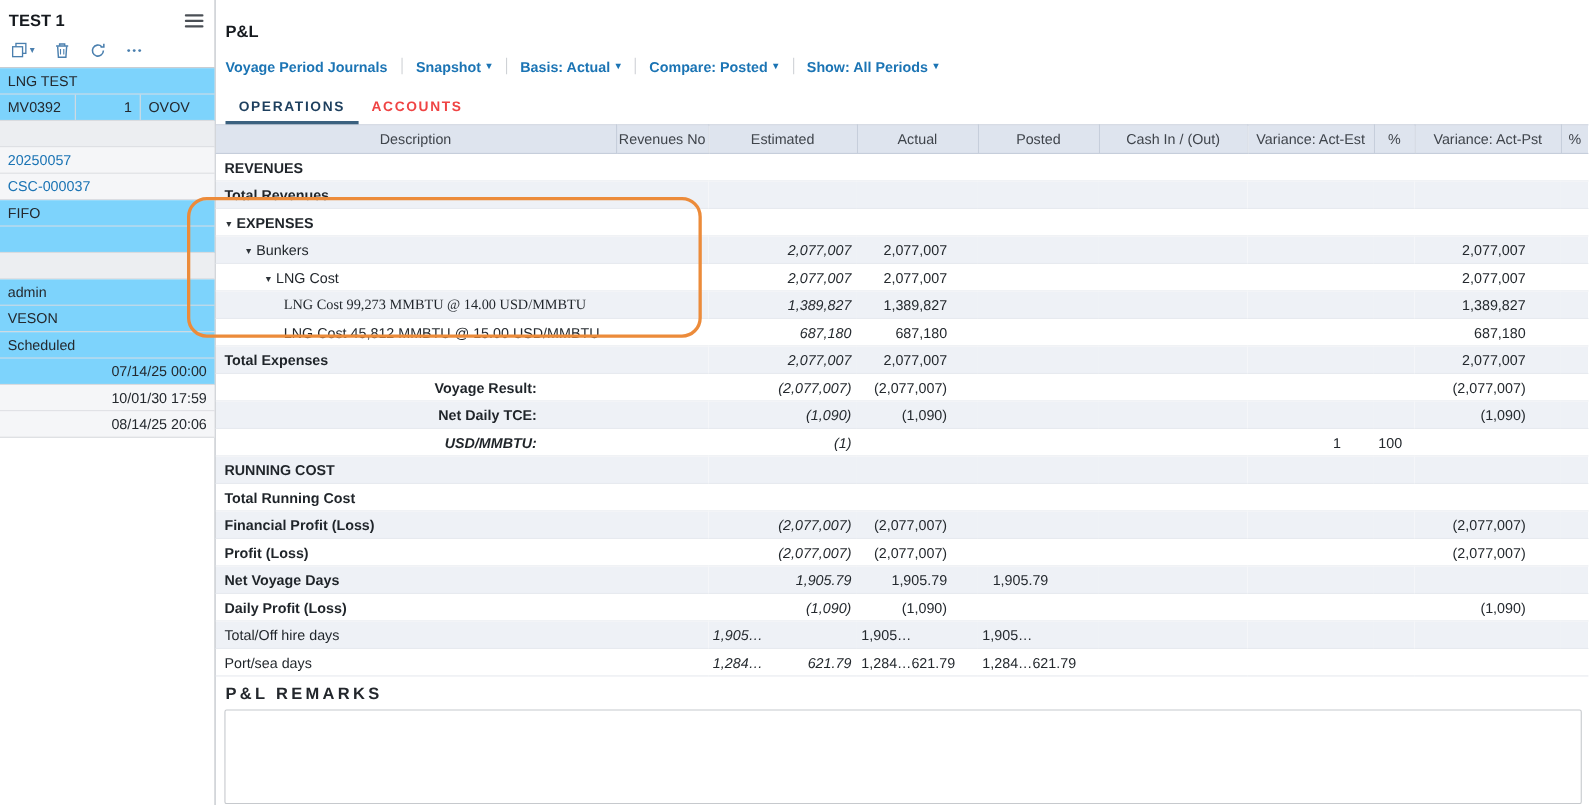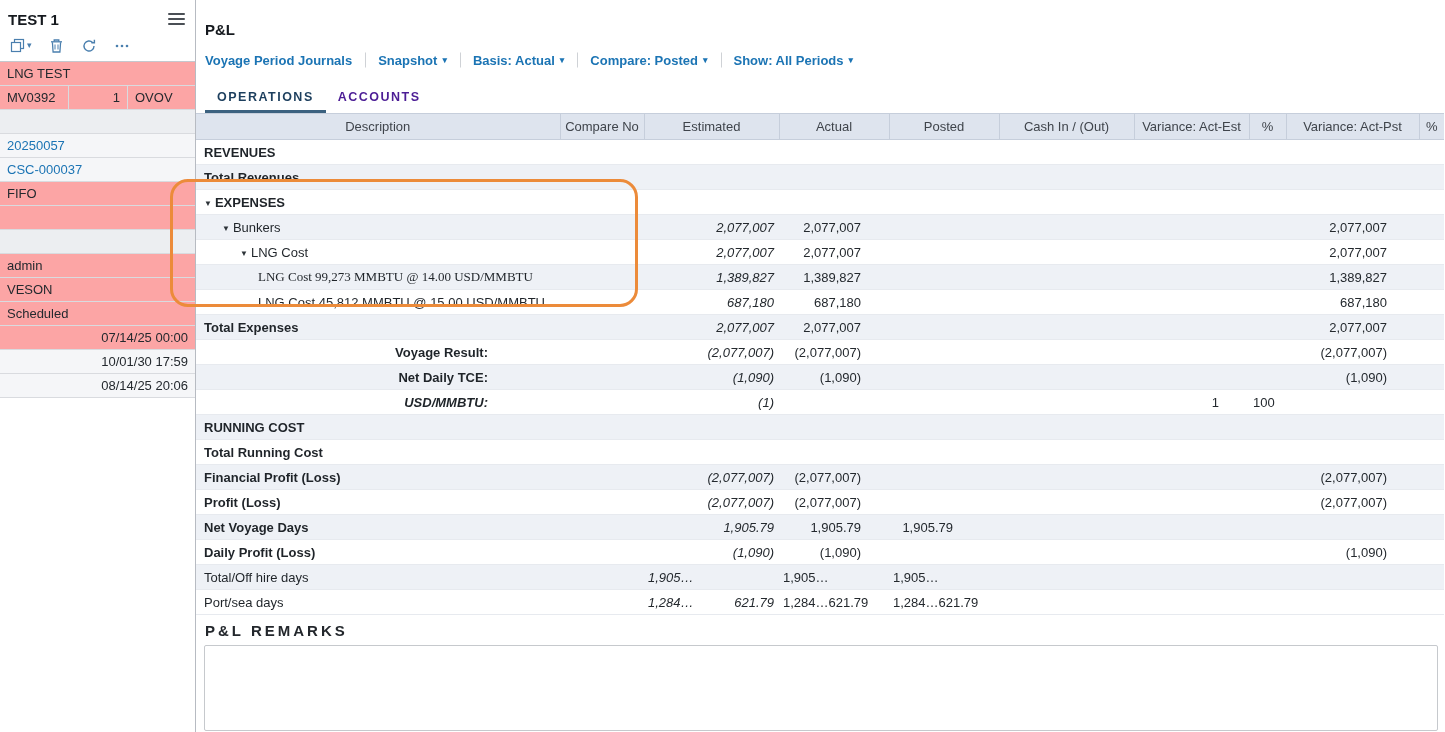--- a/index.html
+++ b/index.html
@@ -13,36 +13,36 @@
 
   
   .sidebar { width:196px; flex:none; border-right:1px solid #b7bbc2; background:#fff; }
   .sb-header { display:flex; justify-content:space-between; align-items:center; padding:8px 10px 2px 8px; }
   .sb-title { font-size:15px; font-weight:bold; color:#15191e; }
   .hamburger { width:17px; cursor:pointer; padding:2px 0; }
   .hamburger div { height:2px; background:#4a4f55; margin:3px 0; border-radius:1px; }
   .sb-toolbar { display:flex; align-items:center; gap:17px; padding:6px 10px 8px 10px; border-bottom:1px solid #c4c8ce; height:30px; }
   .sb-tool { display:flex; align-items:center; gap:2px; cursor:pointer; }
   .sb-rows { width:100%; }
-  .sb-row { display:flex; height:24px; line-height:23px; border-bottom:1px solid #d9dbdf; background:#fca5a5; }
+  .sb-row { display:flex; height:24px; line-height:23px; border-bottom:1px solid #d9dbdf; background:#7dd3fc; }
   .sb-row.gray { background:#eceef1; }
   .sb-row.light { background:#f5f6f8; }
   .sb-cell { flex:1; padding:0 7px; overflow:hidden; white-space:nowrap; font-size:13px; color:#24292e; }
   .sb-cell + .sb-cell { border-left:1px solid #d9dbdf; }
   .sb-link { color:#1b74b4; cursor:pointer; }
 
   
   main { flex:1; min-width:0; position:relative; }
   .page-title { font-size:15px; font-weight:bold; color:#15191e; padding:8px 0 0 9px; height:34px;margin-top:13px; }
   .toolbar { display:flex; align-items:center; padding-left:9px; height:26px; }
   .tb-item { position:relative; display:flex; align-items:center; gap:5px; color:#1b74b4; font-weight:bold; margin-right:26px; cursor:pointer; white-space:nowrap; }
   .tb-item + .tb-item::before { content:''; position:absolute; left:-13px; top:50%; transform:translateY(-50%); width:1px; height:15px; background:#cfd2d6; }
   .caret { font-size:9px; line-height:1; }
   .tabs { display:flex; padding-left:9px; margin-top:10px; height:30px; }
-  .tab { letter-spacing:1.5px; font-weight:bold; font-size:12.5px; padding:7px 12px 6px; color:#4c1d95; cursor:pointer; white-space:nowrap; }
+  .tab { letter-spacing:1.5px; font-weight:bold; font-size:12.5px; padding:7px 12px 6px; color:#ef4444; cursor:pointer; white-space:nowrap; }
   .tab.active { color:#1d3f5e; border-bottom:3px solid #3b617f; }
 
   
   table.grid { border-collapse:collapse; table-layout:fixed; width:1248px; }
   .grid th { background:#dee4ee; font-weight:normal; color:#3f444b; height:26px;
     border-top:1px solid #c6cedb; border-bottom:1px solid #c6cedb; border-right:1px solid #c6cedb;
     text-align:center; font-size:13px; overflow:hidden; white-space:nowrap; }
   .grid th:last-child { border-right:none; }
   .grid td { height:25px; padding:0 4px; overflow:hidden; white-space:nowrap; vertical-align:middle; }
   .grid tbody tr { border-bottom:1px solid #e7eaef; background:#fff; }
@@ -192,21 +192,21 @@
           <col style="width:110px">
           <col style="width:135px">
           <col style="width:115px">
           <col style="width:37px">
           <col style="width:133px">
           <col style="width:25px">
       </colgroup>
       <thead>
           <tr id="grid-head">
             <th>Description</th>
-            <th>Compare No</th>
+            <th>Revenues No</th>
             <th>Estimated</th>
             <th>Actual</th>
             <th>Posted</th>
             <th>Cash In / (Out)</th>
             <th>Variance: Act-Est</th>
             <th>%</th>
             <th>Variance: Act-Pst</th>
             <th>%</th>
           </tr>
         </thead>

